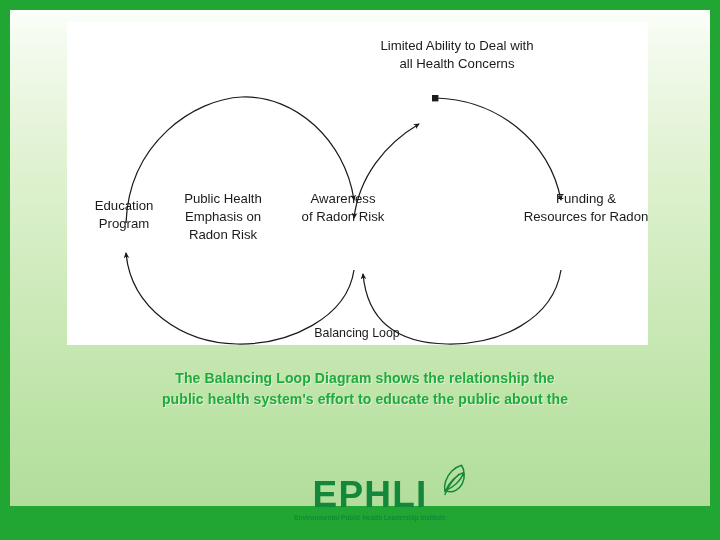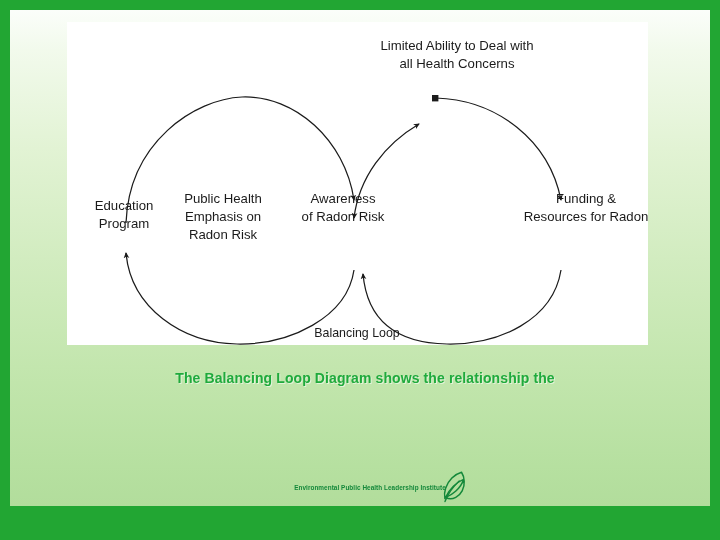--- a/index.html
+++ b/index.html
@@ -127,24 +127,26 @@
         <text class="dg-label" x="519" y="181">Funding &amp;</text>
         <text class="dg-label" x="519" y="199">Resources for Radon</text>
       </g>
 
       <text class="dg-label small" x="290" y="315">Balancing Loop</text>
     </svg>
   </div>
 
   <div id="caption">
     <span class="cline">The Balancing Loop Diagram shows the relationship the</span>
+    <span class="cline">public health system's effort to educate the public about the</span>
   </div>
 
   <div id="logo">
     <div id="logo-inner">
+      <div id="logo-word">EPHLI</div>
       <svg id="logo-quill" viewBox="0 0 26 34">
         <path d="M21.5 2.2 C14.5 4.2 8.2 10.5 5.6 18.2 C4.4 21.8 4.2 25.4 4.9 28.6
                  C6.8 24.2 9.6 19.8 13.4 16.2 C17.0 12.8 20.4 10.6 23.6 9.4
                  C22.4 13.2 19.6 17.6 15.6 21.2 C12.2 24.2 8.8 26.2 5.8 27.4
                  C8.6 29.2 12.4 29.2 15.8 27.4 C21.2 24.6 24.6 18.2 24.2 11.2
                  C24.0 7.6 23.1 4.5 21.5 2.2 Z" fill="none" stroke="#14883a" stroke-width="1.5" stroke-linejoin="round"></path>
         <path d="M5.0 31.6 C7.4 25.0 12.4 17.2 19.2 11.0" fill="none" stroke="#14883a" stroke-width="1.4" stroke-linecap="round"></path>
       </svg>
       <div id="logo-tag">Environmental Public Health Leadership Institute</div>
     </div>

